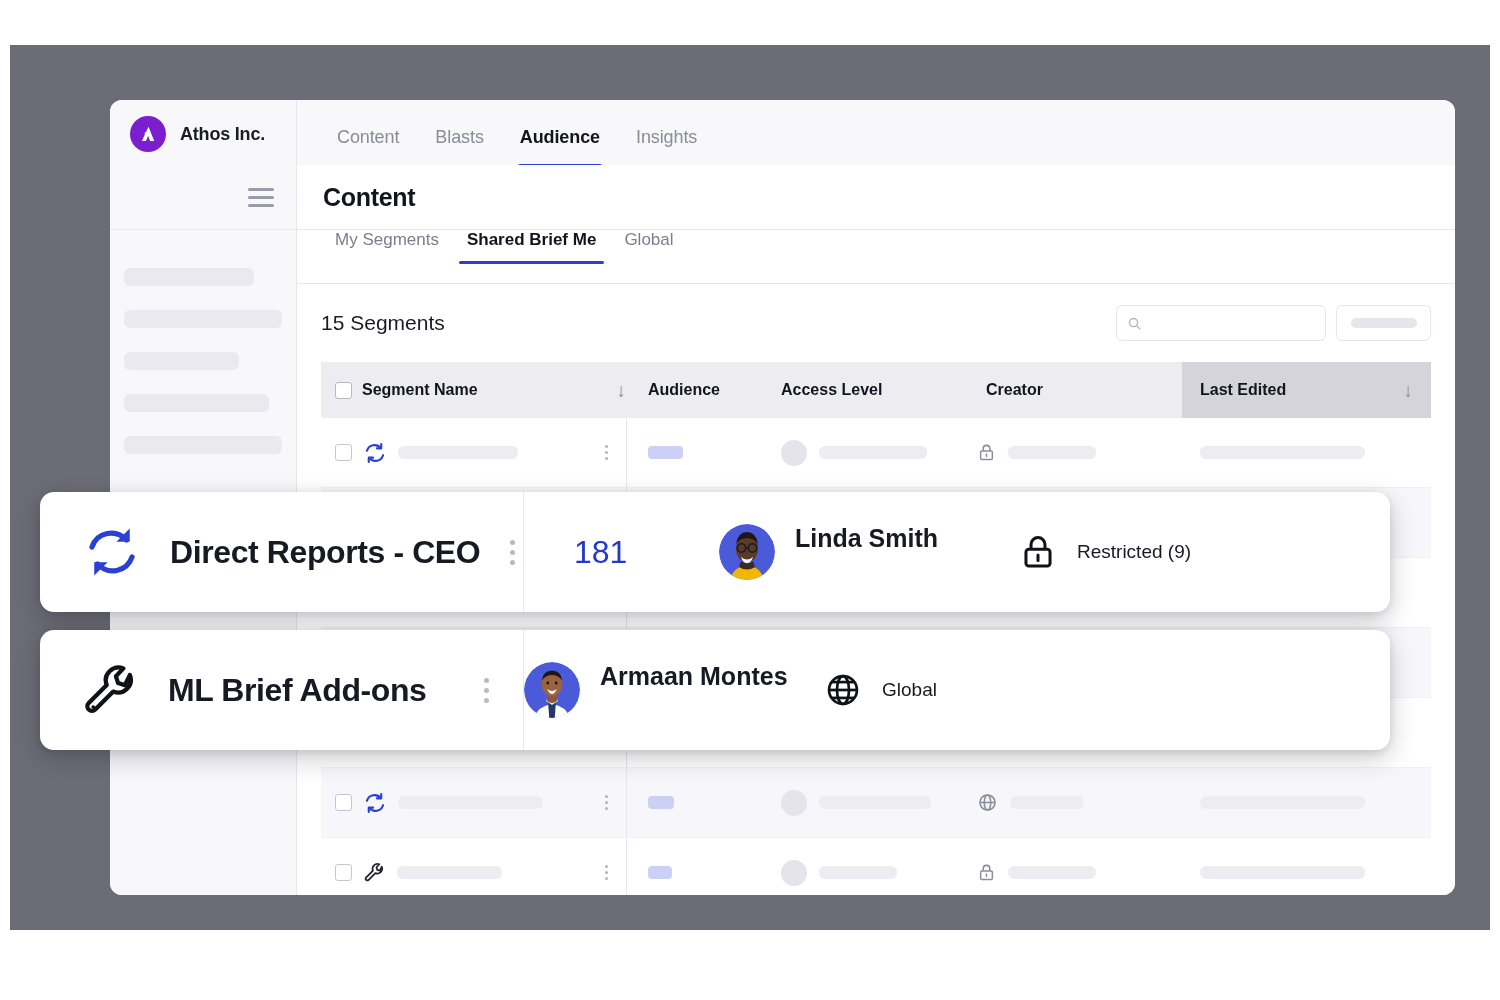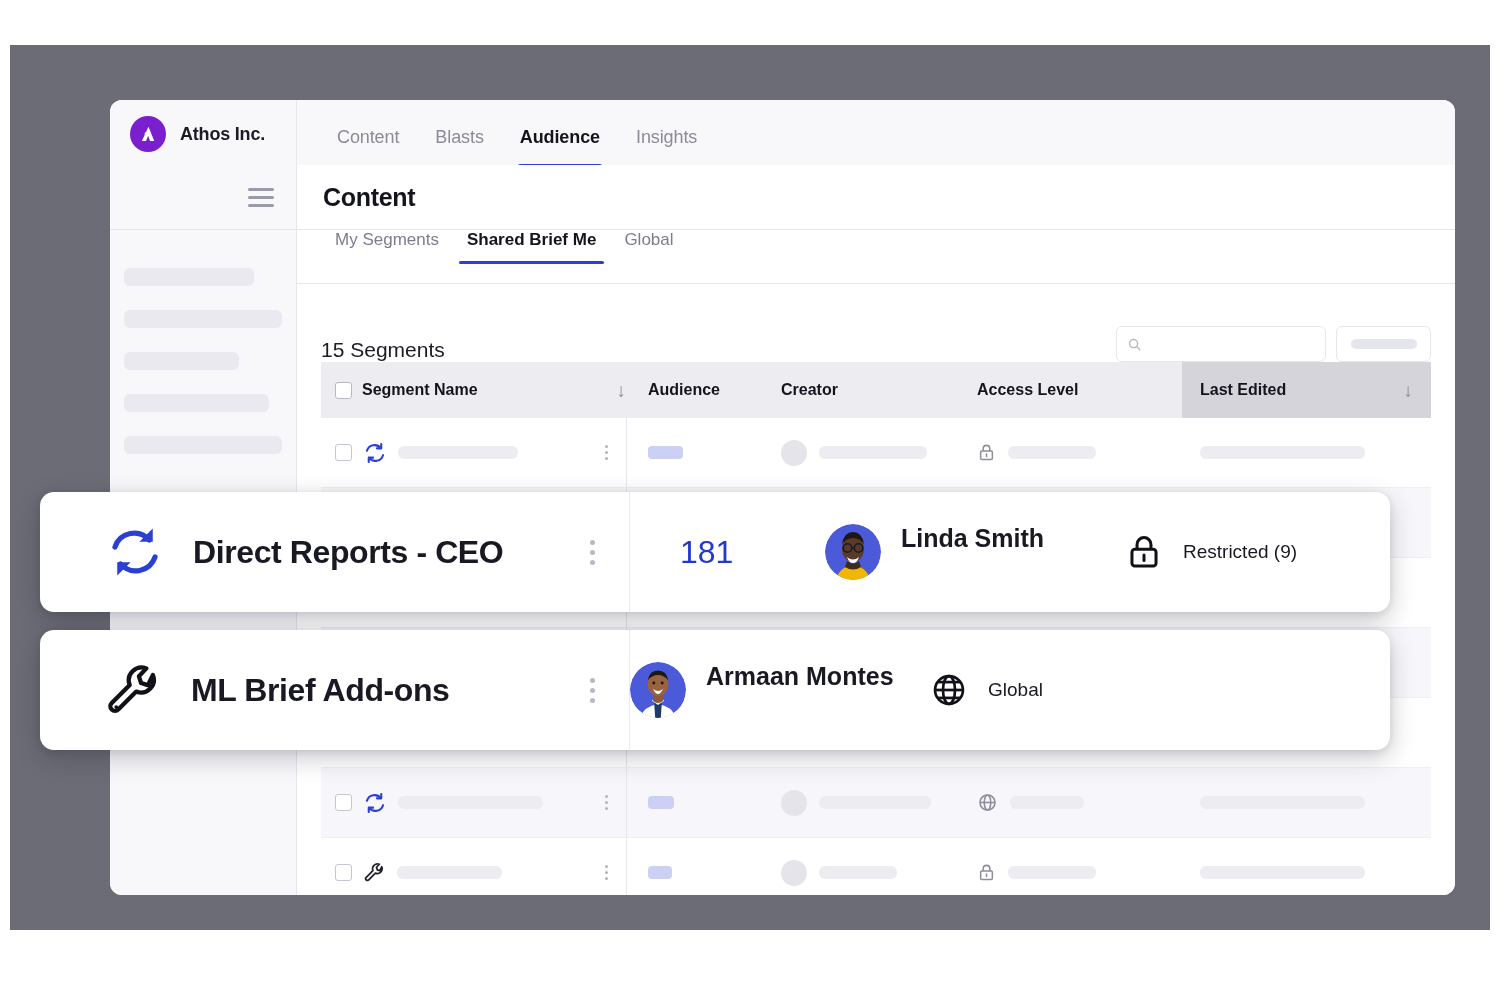--- a/index.html
+++ b/index.html
@@ -115,21 +115,21 @@
     padding: 0 14px 14px 14px; cursor: pointer; white-space: nowrap;
   }
   .subtab.active { color: #14141e; font-weight: 700; }
   .subtab.active::after {
     content: ""; position: absolute;
     left: 6px; right: 6px; bottom: 0;
     height: 3px; background: #2b3fd4; border-radius: 2px;
   }
 
   .list-toolbar {
-    height: 78px; display: flex; align-items: flex-end;
+    height: 78px; display: flex; align-items: center;
     padding: 0 24px 0 24px;
   }
   .count-label { font-size: 21px; color: #1c1c26; font-weight: 400; }
   .toolbar-right { margin-left: auto; display: flex; align-items: center; gap: 10px; }
   .search-box {
     width: 210px; height: 36px; border: 1px solid #e6e6ec; border-radius: 6px;
     background: #fff; display: flex; align-items: center; padding: 0 10px;
   }
   .search-input {
     border: none; outline: none; background: transparent;
@@ -197,22 +197,22 @@
     position: absolute;
     background: #ffffff;
     border-radius: 14px;
     box-shadow: 0 8px 26px rgba(20,20,35,0.22), 0 2px 8px rgba(20,20,35,0.10);
     display: flex; align-items: center;
     z-index: 20;
   }
   #card-1 { left: 40px; top: 492px; width: 1350px; height: 120px; }
   #card-2 { left: 40px; top: 630px; width: 1350px; height: 120px; }
   .hc-name {
-    width: 590px; display: flex; align-items: center; gap: 30px;
-    padding-left: 67px; height: 100%;
+    width: 484px; display: flex; align-items: center; gap: 30px;
+    padding-left: 44px; height: 100%;
     border-right: 1px solid #e8e8ef;
   }
   .hc-title { font-size: 32px; font-weight: 700; color: #191923; letter-spacing: -0.4px; white-space: nowrap; }
   .hc-kebab { margin-left: auto; margin-right: 34px; display: flex; flex-direction: column; gap: 5px; }
   .hc-kebab i { display: block; width: 5px; height: 5px; border-radius: 50%; background: #b9b9c6; }
   .hc-aud { width: 195px; padding-left: 50px; font-size: 32px; color: #2439cc; font-weight: 400; }
   .hc-creator { width: 300px; display: flex; align-items: flex-start; gap: 20px; }
   .hc-person { font-size: 25px; font-weight: 700; color: #191923; white-space: nowrap; }
   .hc-access { display: flex; align-items: center; gap: 20px; }
   .hc-acc-text { font-size: 19px; color: #191923; white-space: nowrap; }
@@ -297,25 +297,25 @@
 
       <div class="thead">
         <div class="th th-name">
           <span class="hdr-check"></span>
           <span>Segment Name</span>
           <span class="sort-arrow">↓</span>
         </div>
         <div class="th th-aud">
           <span>Audience</span>
         </div>
+        <div class="th th-access">
+          <span>Access Level</span>
+        </div>
         <div class="th th-creator">
           <span>Creator</span>
-        </div>
-        <div class="th th-access">
-          <span>Access Level</span>
         </div>
         <div class="th th-edited">
           <span>Last Edited</span>
           <span class="sort-arrow">↓</span>
         </div>
       </div>
 
       <div class="trow">
         <div class="vdiv"></div>
         <div class="td td-name">

